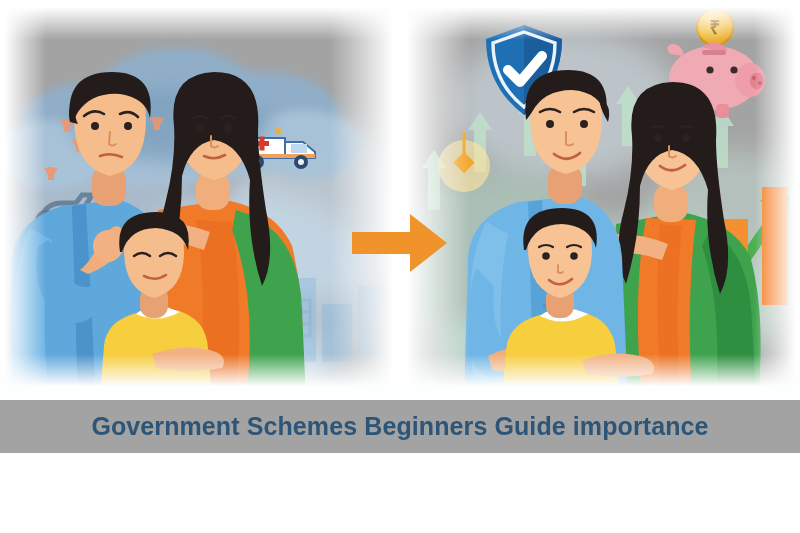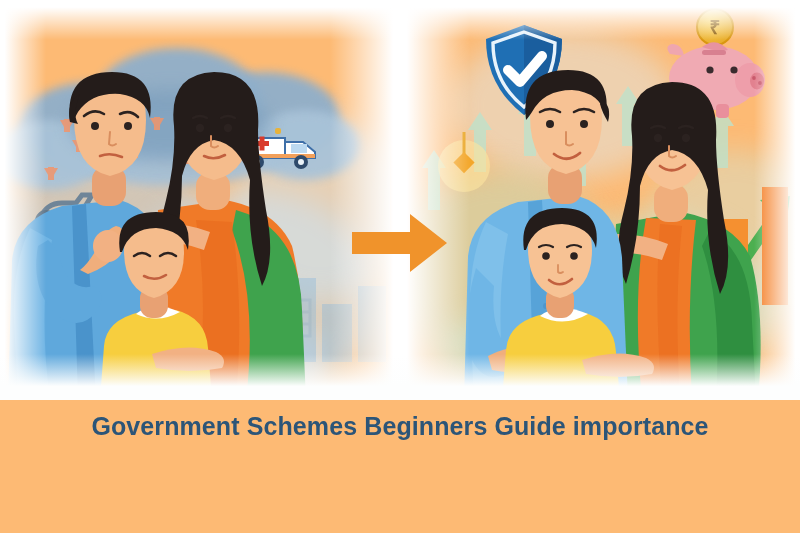--- a/index.html
+++ b/index.html
@@ -2,21 +2,21 @@
 <html><head>
 <meta charset="utf-8">
 <style>
   html,body{margin:0;padding:0;}
   body{
     width:800px;height:533px;
     background:#ffffff;
     font-family:"Liberation Sans", sans-serif;
     overflow:hidden;
   }
-  #stage{position:relative;width:800px;height:533px;background:#fdba74;overflow:hidden;}
+  #stage{position:relative;width:800px;height:453px;background:#a3a3a3;overflow:hidden;}
 
   
   .band{position:absolute;left:0;top:0;width:800px;height:400px;overflow:hidden;}
 
   .panel{position:absolute;top:0;height:400px;width:390px;overflow:hidden;}
   .panel.left{left:0;}
   .panel.right{left:410px;}
 
   
   .wash{position:absolute;border-radius:50%;filter:blur(14px);}

